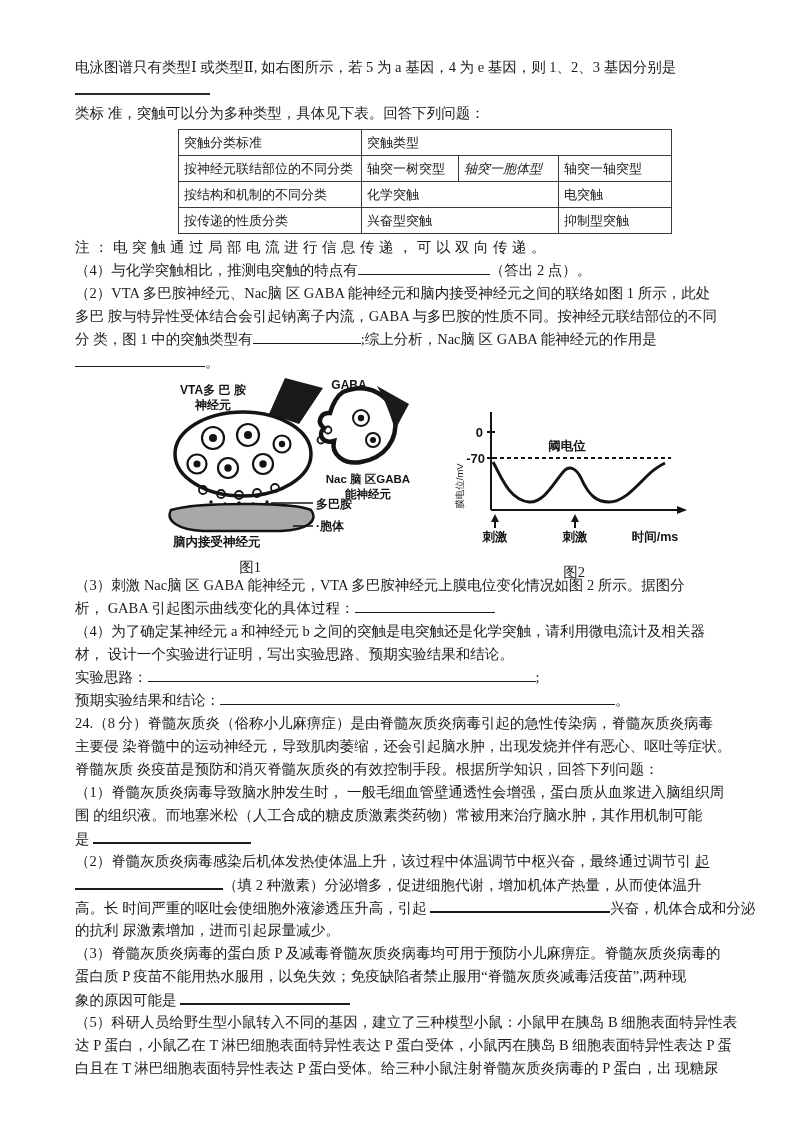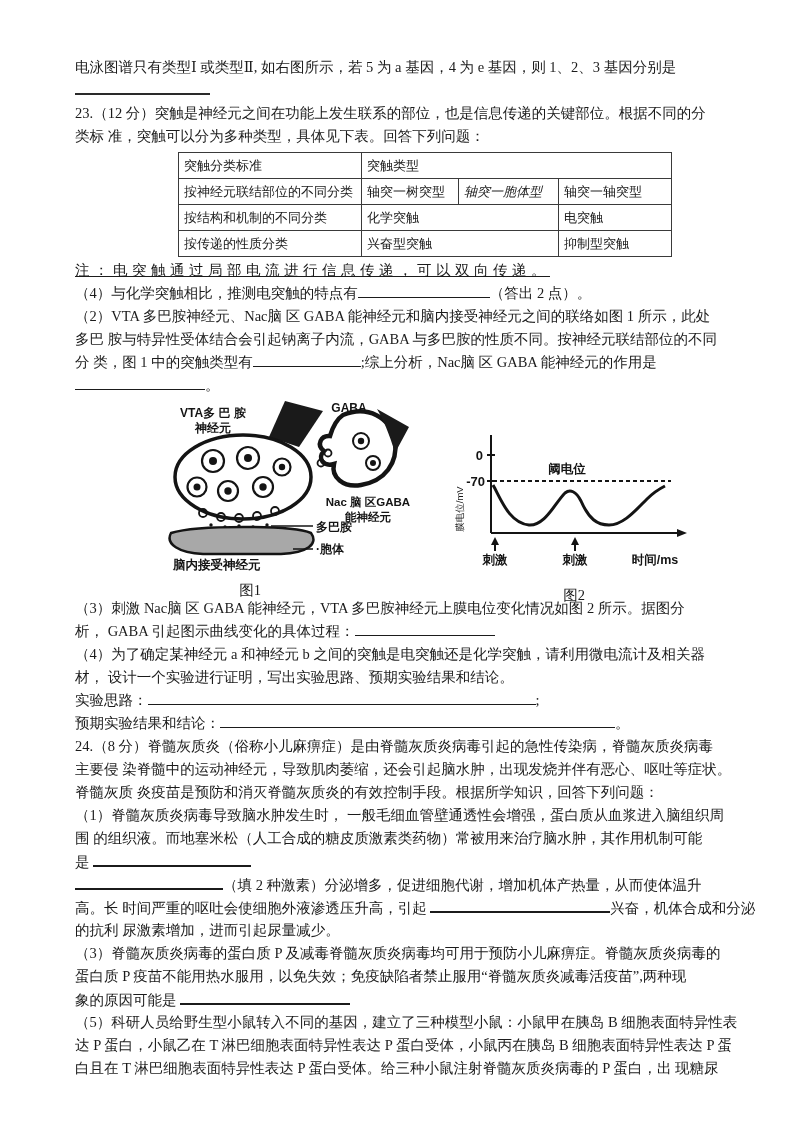--- a/index.html
+++ b/index.html
@@ -7,40 +7,39 @@
     position:relative;width:800px;height:1132px;margin:0 auto;background:#ffffff;
     font-family:"Liberation Serif","DejaVu Serif",serif;color:#1b1b1b;overflow:hidden;
   }
   .content{padding:56px 38px 0 75px;font-size:14.5px;line-height:23px;}
   .line{white-space:nowrap;height:23px;}
   .bl{display:inline-block;border-bottom:1px solid #1b1b1b;height:15px;vertical-align:baseline;}
   .bl2{display:inline-block;border-bottom:2px solid #1b1b1b;height:15px;vertical-align:baseline;}
   .rule-line{height:23px;}
   .rule{display:inline-block;width:135px;border-bottom:2px solid #2a2a2a;height:14px;}
   .u{text-decoration:underline;}
-  .wide{letter-spacing:4.5px;text-decoration:underline;}
+  .wide{letter-spacing:4.5px;}
   table.syn{border-collapse:collapse;margin:4px 0 2px 103px;table-layout:fixed;}
   table.syn td{border:1.5px solid #3a3a3a;padding:2px 5px;vertical-align:top;font-size:13px;line-height:21px;}
   .c1{width:172px;} .c2{width:86px;} .c3{width:89px;font-style:italic;} .c4{width:102px;}
   .figs{display:flex;align-items:flex-start;margin:4px 0 0 0;height:196px;}
   .fig1wrap{margin-left:10px;width:330px;}
   .fig2wrap{margin-left:34px;margin-top:28px;width:250px;}
   .figcap{text-align:center;font-size:14.5px;line-height:18px;margin-top:1px;}
   svg text{font-family:"Liberation Sans","DejaVu Sans",sans-serif;fill:#141414;}
 </style>
 </head>
 <body>
 
 <div class="page">
   <div class="content">
 
     <div class="line">电泳图谱只有类型Ⅰ 或类型Ⅱ, 如右图所示，若 5 为 a 基因，4 为 e 基因，则 1、2、3 基因分别是</div>
     <div class="rule-line"><span class="rule"></span></div>
 
-    <div class="line">23.（12 分）突触是神经元之间在功能上发生联系的部位，也是信息传递的关键部位。根据不同的分</div>
     <div class="line">类标 准，突触可以分为多种类型，具体见下表。回答下列问题：</div>
 
     <table class="syn">
       <tbody>
           <tr>
         <td class="c1">突触分类标准</td>
         <td colspan="3">突触类型</td>
       </tr>
       <tr>
         <td class="c1">按神经元联结部位的不同分类</td>
@@ -190,20 +189,23 @@
     <div class="line">主要侵  染脊髓中的运动神经元，导致肌肉萎缩，还会引起脑水肿，出现发烧并伴有恶心、呕吐等症状。</div>
     <div class="line">脊髓灰质  炎疫苗是预防和消灭脊髓灰质炎的有效控制手段。根据所学知识，回答下列问题：</div>
 
     <div class="line">（1）脊髓灰质炎病毒导致脑水肿发生时， 一般毛细血管壁通透性会增强，蛋白质从血浆进入脑组织周</div>
     <div class="line">围 的组织液。而地塞米松（人工合成的糖皮质激素类药物）常被用来治疗脑水肿，其作用机制可能</div>
     <div class="line">
       <span>是 </span><span class="bl2" style="width:158px"></span>
     </div>
 
     <div class="line">
+      <span>（2）脊髓灰质炎病毒感染后机体发热使体温上升，该过程中体温调节中枢兴奋，最终通过调节引 </span><span class="u">起</span>
+    </div>
+    <div class="line">
       <span class="bl2" style="width:148px"></span><span>（填 2 种激素）分泌增多，促进细胞代谢，增加机体产热量，从而使体温升</span>
     </div>
     <div class="line">
       <span>高。长 时间严重的呕吐会使细胞外液渗透压升高，引起 </span><span class="bl2" style="width:180px"></span><span>兴奋，机体合成和分泌</span>
     </div>
     <div class="line">的抗利 尿激素增加，进而引起尿量减少。</div>
 
     <div class="line">（3）脊髓灰质炎病毒的蛋白质 P 及减毒脊髓灰质炎病毒均可用于预防小儿麻痹症。脊髓灰质炎病毒的</div>
     <div class="line">蛋白质 P 疫苗不能用热水服用，以免失效；免疫缺陷者禁止服用“脊髓灰质炎减毒活疫苗”,两种现</div>
     <div class="line">

